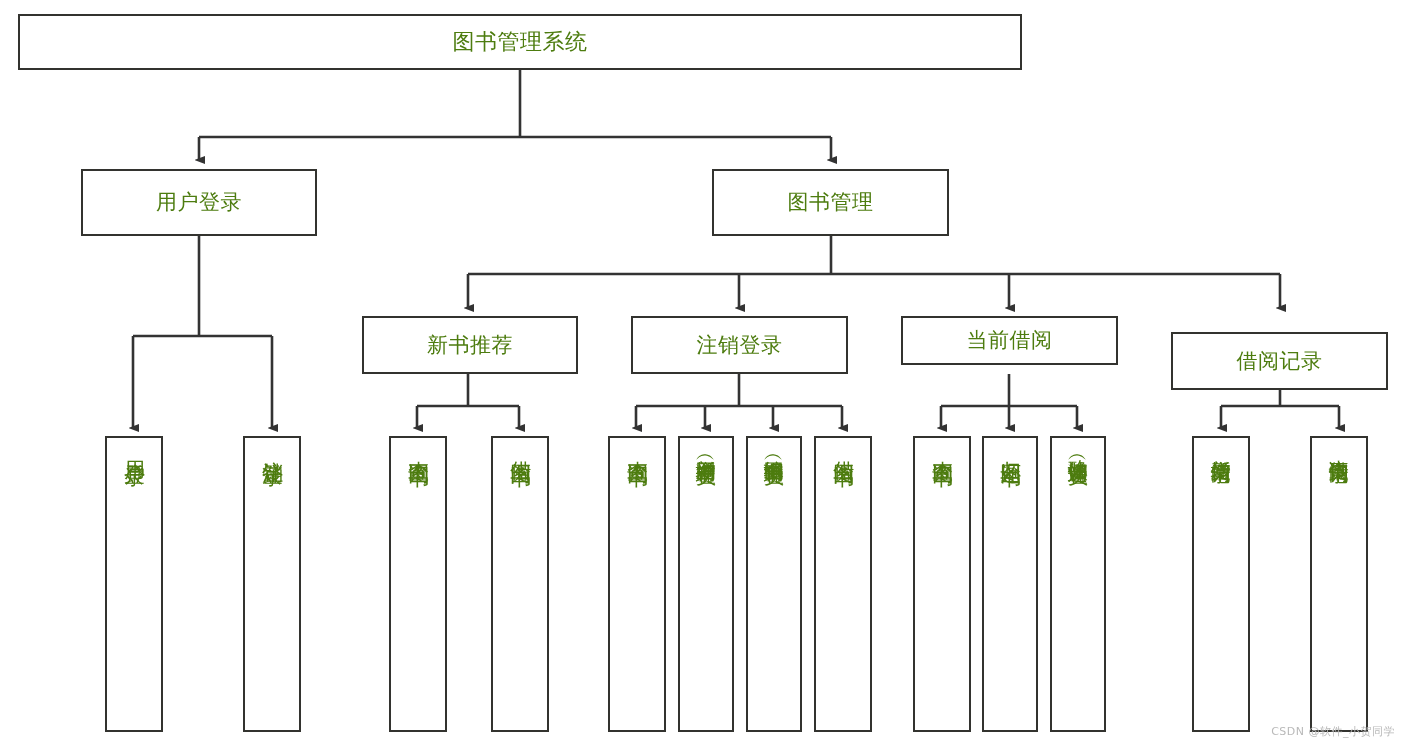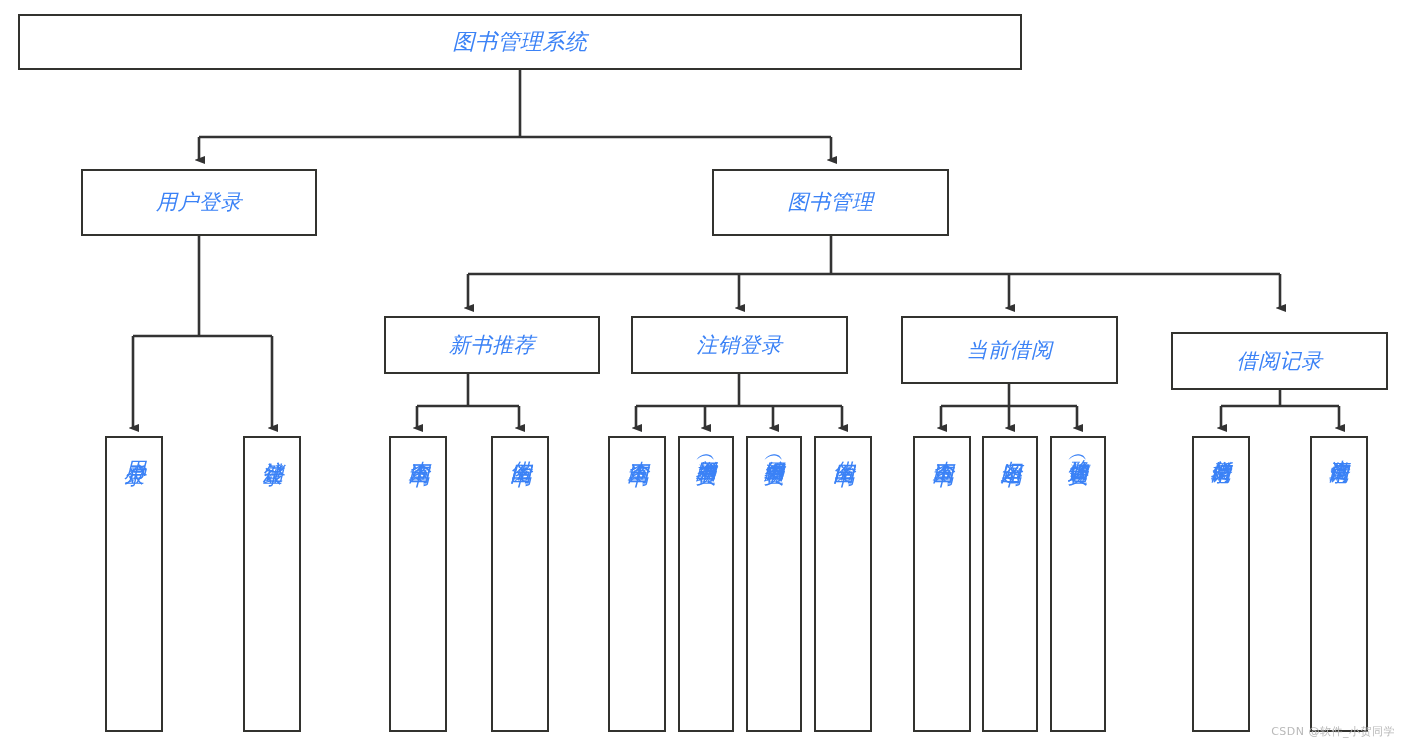--- a/index.html
+++ b/index.html
@@ -26,22 +26,21 @@
     pointer-events: none;
   }
   .node {
     position: absolute;
     box-sizing: border-box;
     background: #ffffff;
     border: 2px solid #33332f;
     display: flex;
     align-items: center;
     justify-content: center;
-    color: #3b82f6;
-    font-style: italic;
+    color: #4d7c0f;
   }
   .node .label {
     display: block;
     text-align: center;
     line-height: 1.18;
     letter-spacing: 0.5px;
   }
   .node.horizontal .label {
     font-size: 21px;
   }
@@ -136,27 +135,27 @@
     <span class="label">图书管理系统</span>
   </div>
 
   <div class="node horizontal" style="left:81px; top:169px; width:236px; height:67px;">
     <span class="label">用户登录</span>
   </div>
   <div class="node horizontal" style="left:712px; top:169px; width:237px; height:67px;">
     <span class="label">图书管理</span>
   </div>
 
-  <div class="node horizontal" style="left:362px; top:316px; width:216px; height:58px;margin-left:22px;">
+  <div class="node horizontal" style="left:362px; top:316px; width:216px; height:58px;">
     <span class="label">新书推荐</span>
   </div>
   <div class="node horizontal" style="left:631px; top:316px; width:217px; height:58px;">
     <span class="label">注销登录</span>
   </div>
-  <div class="node horizontal" style="left:901px; top:316px; width:217px; height:68px;">
+  <div class="node horizontal" style="left:901px; top:316px; width:217px; height:49px;">
     <span class="label">当前借阅</span>
   </div>
   <div class="node horizontal" style="left:1171px; top:332px; width:217px; height:58px;">
     <span class="label">借阅记录</span>
   </div>
 
   <div class="node vertical" style="left:105px; top:436px; width:58px; height:296px;">
     <span class="label">用户登录</span>
   </div>
   <div class="node vertical" style="left:243px; top:436px; width:58px; height:296px;">

